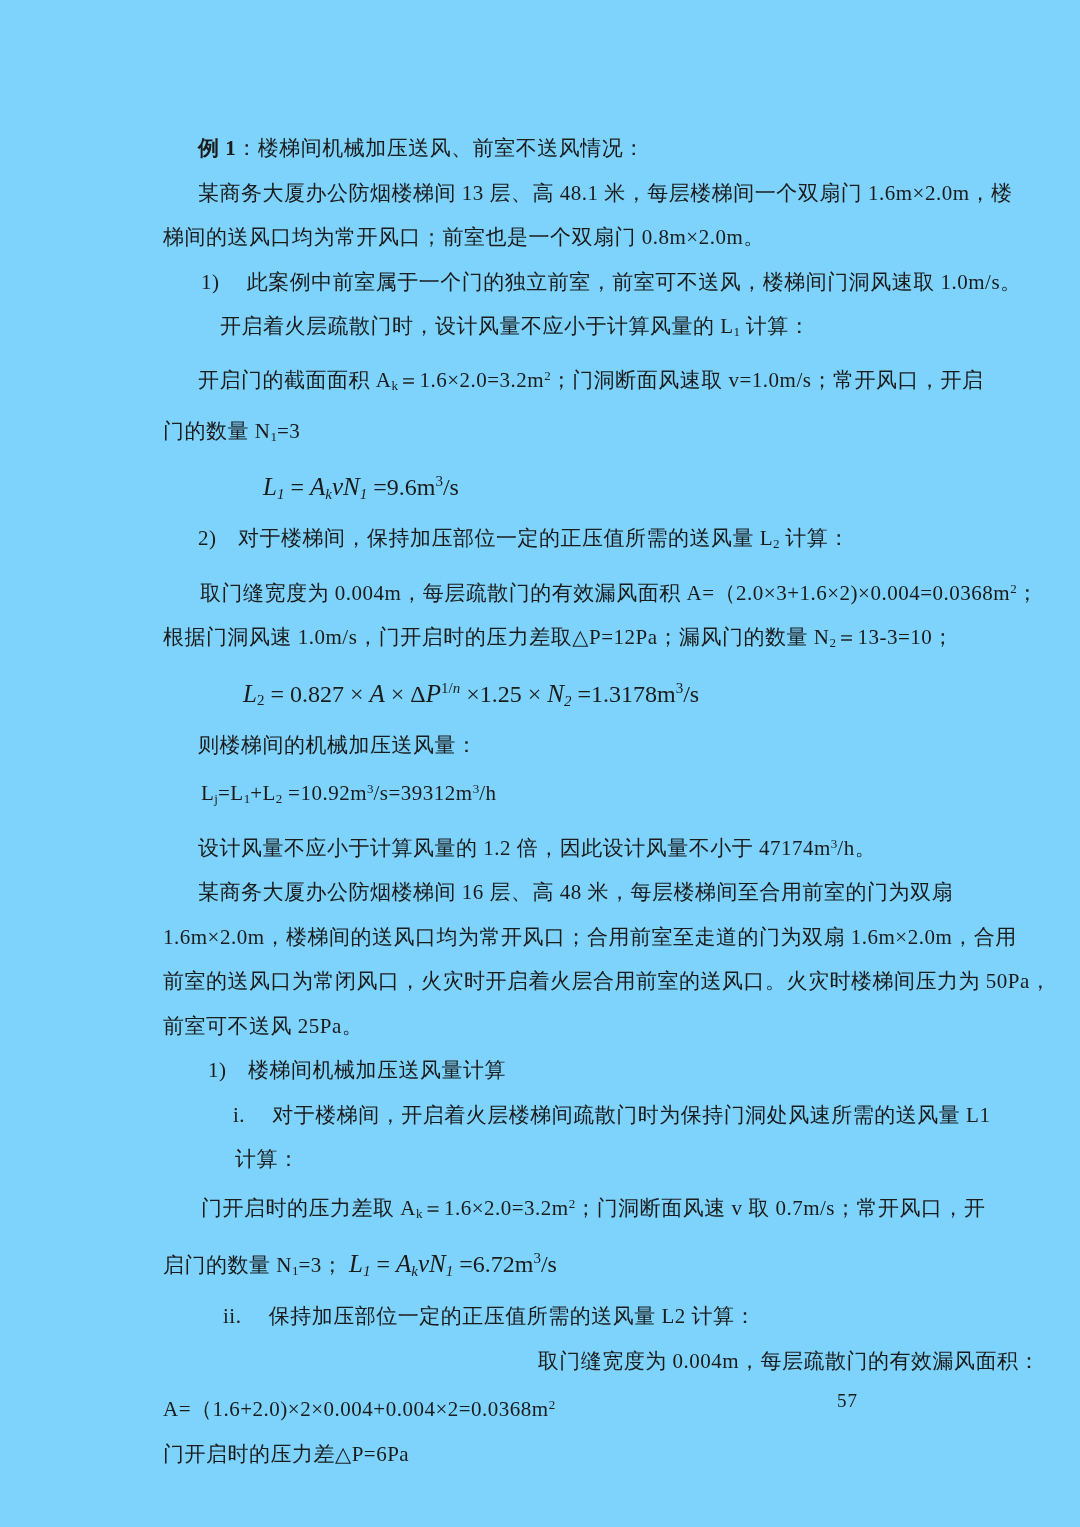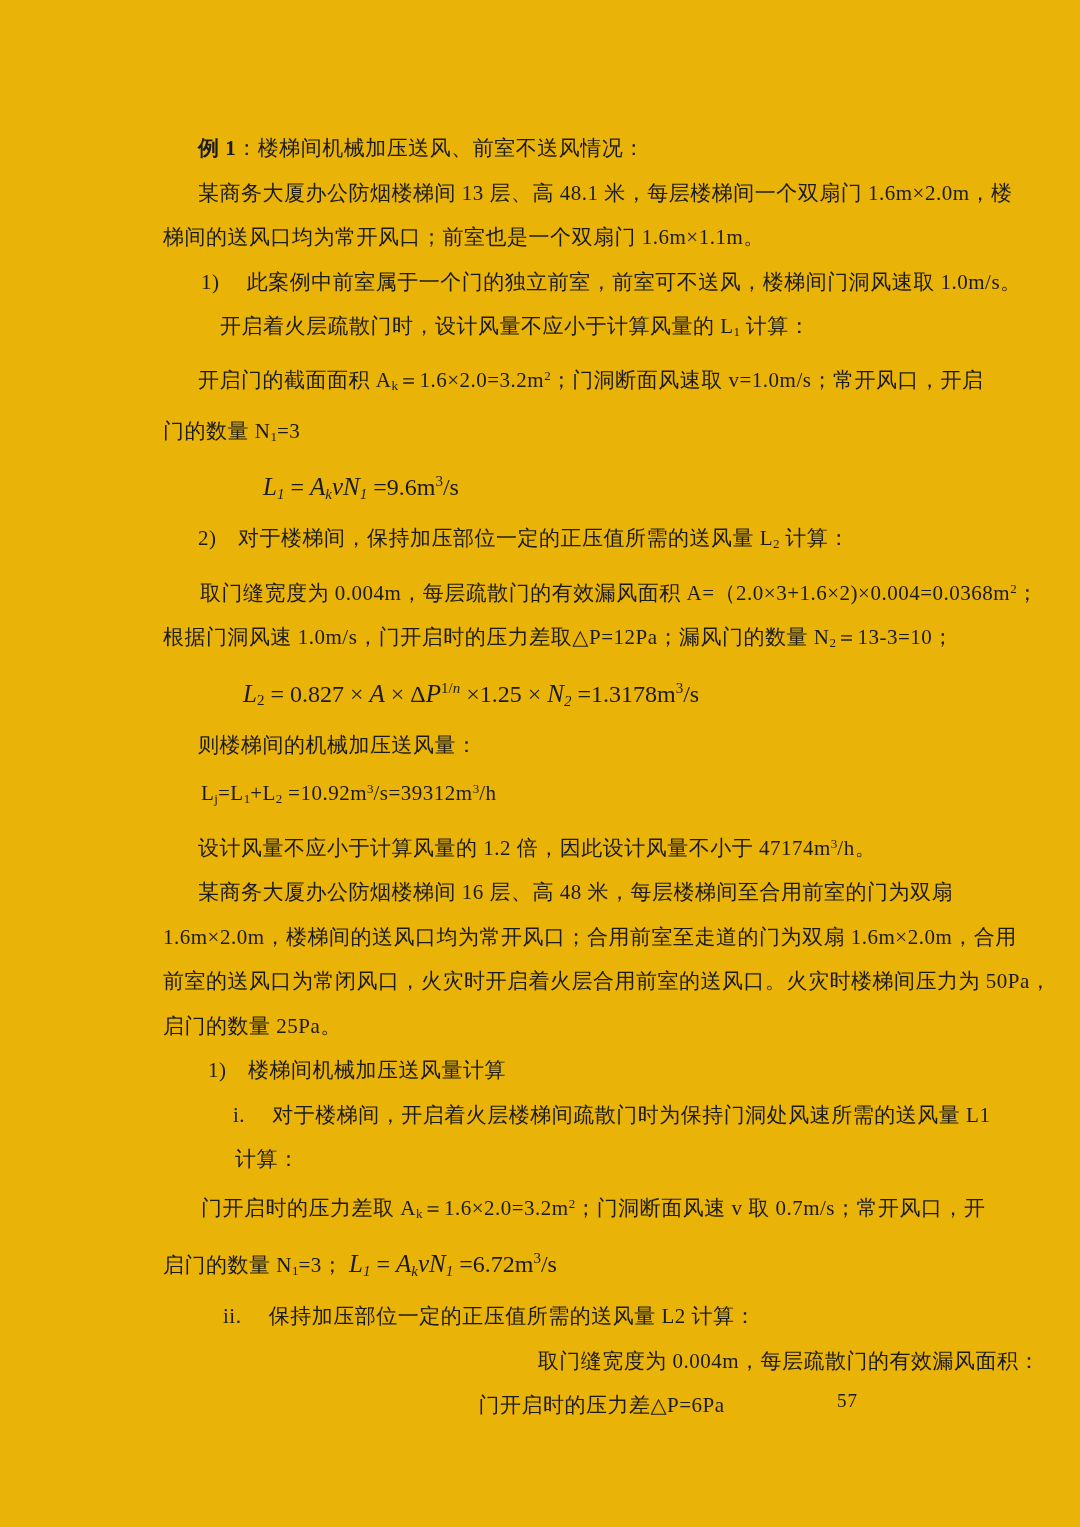--- a/index.html
+++ b/index.html
@@ -1,21 +1,21 @@
 <!DOCTYPE html>
 <html><head>
 <meta charset="utf-8">
 <style>
   html, body { margin: 0; padding: 0; background: #e8e8e8; }
   .page {
     position: relative;
     width: 1080px;
     height: 1527px;
     margin: 0 auto;
-    background: #eab308;
+    background: #7dd3fc;
     color: #1b1b1b;
     font-family: "Liberation Serif", "DejaVu Serif", serif;
     font-size: 21px;
     overflow: hidden;
   }
   .doc-body {
     position: absolute;
     top: 126px;
     left: 163px;
     right: 40px;
@@ -43,40 +43,41 @@
     letter-spacing: 1px;
   }
 </style>
 </head>
 <body>
 
 <div class="page">
   <div class="doc-body">
       <div class="line" style="padding-left: 35px;"><span class="sg-b">例 1</span><span>：楼梯间机械加压送风、前室不送风情况：</span></div>
       <div class="line" style="padding-left: 35px;"><span>某商务大厦办公防烟楼梯间 13 层、高 48.1 米，每层楼梯间一个双扇门 1.6m×2.0m，楼</span></div>
-      <div class="line" style="padding-left: 0px;"><span>梯间的送风口均为常开风口；前室也是一个双扇门 1.6m×1.1m。</span></div>
+      <div class="line" style="padding-left: 0px;"><span>梯间的送风口均为常开风口；前室也是一个双扇门 0.8m×2.0m。</span></div>
       <div class="line" style="padding-left: 38px;"><span>1)　 此案例中前室属于一个门的独立前室，前室可不送风，楼梯间门洞风速取 1.0m/s。</span></div>
       <div class="line" style="padding-left: 57px;"><span>开启着火层疏散门时，设计风量不应小于计算风量的 L</span><span class="sg-sub">1</span><span> 计算：</span></div>
       <div class="line" style="padding-left: 35px;"><span>开启门的截面面积 A</span><span class="sg-sub">k</span><span>＝1.6×2.0=3.2m</span><span class="sg-sup">2</span><span>；门洞断面风速取 v=1.0m/s；常开风口，开启</span></div>
       <div class="line" style="padding-left: 0px;"><span>门的数量 N</span><span class="sg-sub">1</span><span>=3</span></div>
       <div class="line formula" style="padding-left: 100px;"><span class="sg-i">L</span><span class="sg-isub">1</span><span class="sg-s"> = </span><span class="sg-i">A</span><span class="sg-isub">k</span><span class="sg-i">vN</span><span class="sg-isub">1</span><span class="sg-s"> =9.6m</span><span class="sg-ssup">3</span><span class="sg-s">/s</span></div>
       <div class="line" style="padding-left: 35px;"><span>2)　对于楼梯间，保持加压部位一定的正压值所需的送风量 L</span><span class="sg-sub">2</span><span> 计算：</span></div>
       <div class="line" style="padding-left: 37px;"><span>取门缝宽度为 0.004m，每层疏散门的有效漏风面积 A=（2.0×3+1.6×2)×0.004=0.0368m</span><span class="sg-sup">2</span><span>；</span></div>
       <div class="line" style="padding-left: 0px;"><span>根据门洞风速 1.0m/s，门开启时的压力差取△P=12Pa；漏风门的数量 N</span><span class="sg-sub">2</span><span>＝13-3=10；</span></div>
       <div class="line formula" style="padding-left: 80px;"><span class="sg-i">L</span><span class="sg-ssub">2</span><span class="sg-s"> = 0.827 × </span><span class="sg-i">A</span><span class="sg-s"> × Δ</span><span class="sg-i">P</span><span class="sg-ssup">1/</span><span class="sg-isup">n</span><span class="sg-s"> ×1.25 × </span><span class="sg-i">N</span><span class="sg-isub">2</span><span class="sg-s"> =1.3178m</span><span class="sg-ssup">3</span><span class="sg-s">/s</span></div>
       <div class="line" style="padding-left: 35px;"><span>则楼梯间的机械加压送风量：</span></div>
       <div class="line" style="padding-left: 38px;"><span>L</span><span class="sg-sub">j</span><span>=L</span><span class="sg-sub">1</span><span>+L</span><span class="sg-sub">2</span><span> =10.92m</span><span class="sg-sup">3</span><span>/s=39312m</span><span class="sg-sup">3</span><span>/h</span></div>
       <div class="line" style="padding-left: 35px;"><span>设计风量不应小于计算风量的 1.2 倍，因此设计风量不小于 47174m</span><span class="sg-sup">3</span><span>/h。</span></div>
       <div class="line" style="padding-left: 35px;"><span>某商务大厦办公防烟楼梯间 16 层、高 48 米，每层楼梯间至合用前室的门为双扇</span></div>
       <div class="line" style="padding-left: 0px;"><span>1.6m×2.0m，楼梯间的送风口均为常开风口；合用前室至走道的门为双扇 1.6m×2.0m，合用</span></div>
       <div class="line" style="padding-left: 0px;"><span>前室的送风口为常闭风口，火灾时开启着火层合用前室的送风口。火灾时楼梯间压力为 50Pa，</span></div>
-      <div class="line" style="padding-left: 0px;"><span>启门的数量 25Pa。</span></div>
+      <div class="line" style="padding-left: 0px;"><span>前室可不送风 25Pa。</span></div>
       <div class="line" style="padding-left: 45px;"><span>1)　楼梯间机械加压送风量计算</span></div>
       <div class="line" style="padding-left: 70px;"><span>i.　 对于楼梯间，开启着火层楼梯间疏散门时为保持门洞处风速所需的送风量 L1</span></div>
       <div class="line" style="padding-left: 72px;"><span>计算：</span></div>
       <div class="line" style="padding-left: 38px;"><span>门开启时的压力差取 A</span><span class="sg-sub">k</span><span>＝1.6×2.0=3.2m</span><span class="sg-sup">2</span><span>；门洞断面风速 v 取 0.7m/s；常开风口，开</span></div>
       <div class="line" style="padding-left: 0px;"><span>启门的数量 N</span><span class="sg-sub">1</span><span>=3；  </span><span class="sg-i">L</span><span class="sg-isub">1</span><span class="sg-s"> = </span><span class="sg-i">A</span><span class="sg-isub">k</span><span class="sg-i">vN</span><span class="sg-isub">1</span><span class="sg-s"> =6.72m</span><span class="sg-ssup">3</span><span class="sg-s">/s</span></div>
       <div class="line" style="padding-left: 60px;"><span>ii.　 保持加压部位一定的正压值所需的送风量 L2 计算：</span></div>
       <div class="line" style="padding-left: 0px; text-align: right;"><span>取门缝宽度为 0.004m，每层疏散门的有效漏风面积：</span></div>
-      <div class="line" style="padding-left: 0px; text-align: center;"><span>门开启时的压力差△P=6Pa</span></div>
+      <div class="line" style="padding-left: 0px;"><span>A=（1.6+2.0)×2×0.004+0.004×2=0.0368m</span><span class="sg-sup">2</span></div>
+      <div class="line" style="padding-left: 0px;"><span>门开启时的压力差△P=6Pa</span></div>
     </div>
   <div class="page-number">57</div>
 </div>
 
 </body></html>

